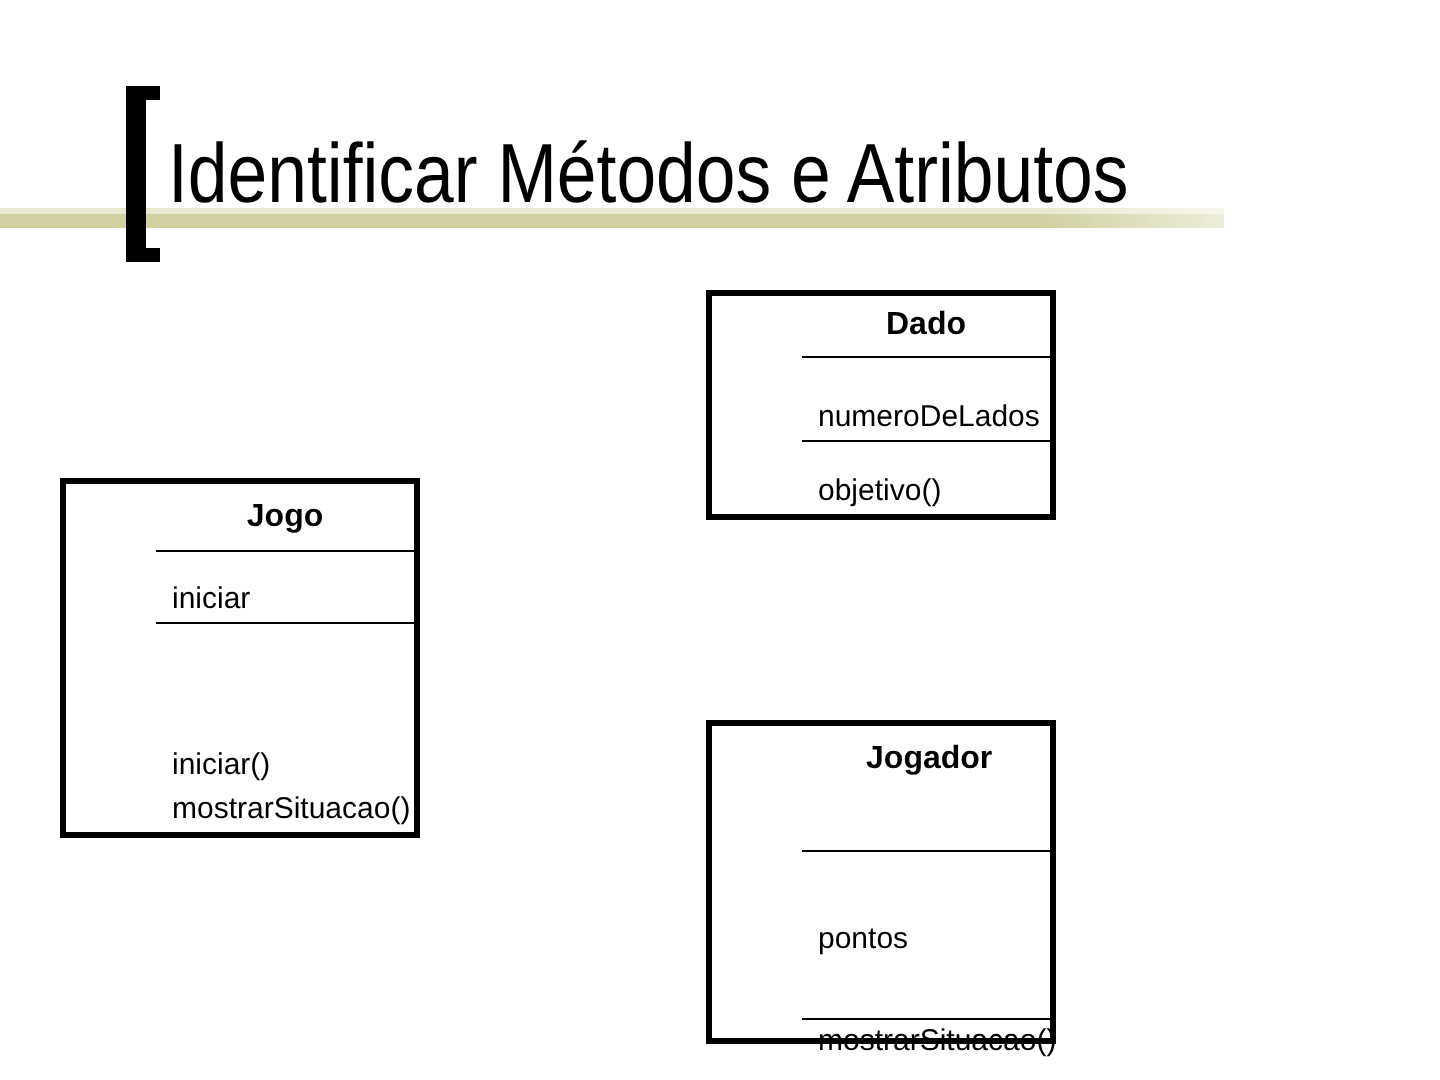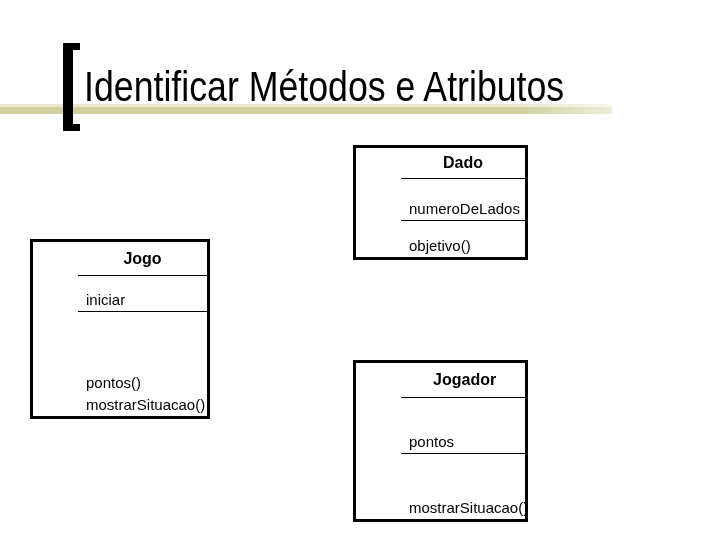--- a/index.html
+++ b/index.html
@@ -96,20 +96,21 @@
     width: 180px;
     height: 180px;
     grid-template-rows: 33px 36px 1fr;
   }
   .uml-box-jogador {
     left: 353px;
     top: 360px;
     width: 175px;
     height: 162px;
     grid-template-rows: 34px 56px 1fr;
+    gap: 28px;
   }
   .uml-title {
     display: flex;
     align-items: center;
     justify-content: center;
     font-weight: bold;
     font-size: 16px;
   }
   .uml-section {
     border-top: 1px solid #000000;
@@ -145,21 +146,21 @@
       <div class="uml-line">objetivo()</div>
     </div>
   </div>
 
   <div class="uml-box uml-box-jogo">
     <div class="uml-title">Jogo</div>
     <div class="uml-section">
       <div class="uml-line">iniciar</div>
     </div>
     <div class="uml-section">
-      <div class="uml-line">pontos()</div>
+      <div class="uml-line">iniciar()</div>
       <div class="uml-line">mostrarSituacao()</div>
     </div>
   </div>
 
   <div class="uml-box uml-box-jogador">
     <div class="uml-title">Jogador</div>
     <div class="uml-section">
       <div class="uml-line">pontos</div>
     </div>
     <div class="uml-section">

